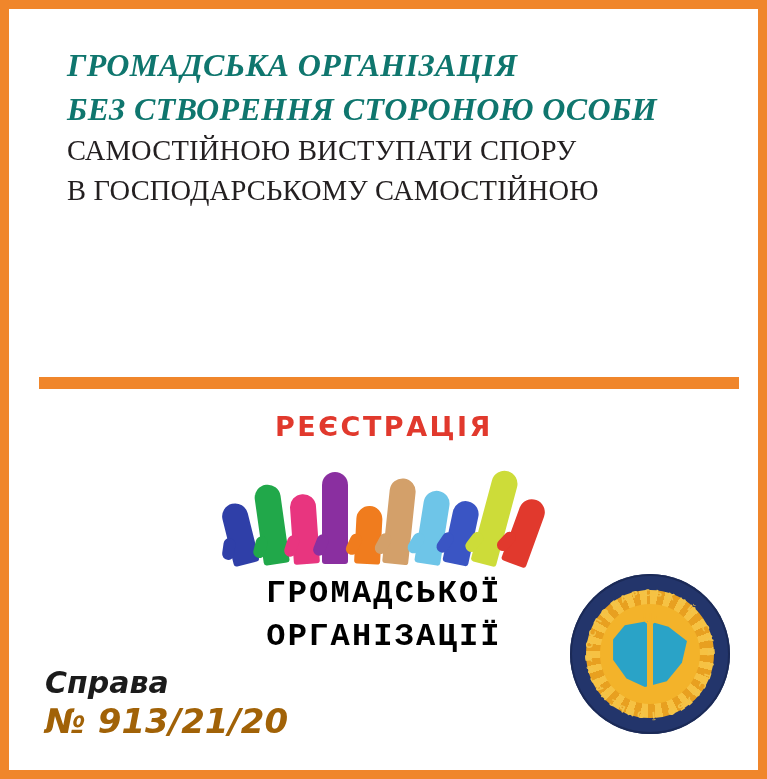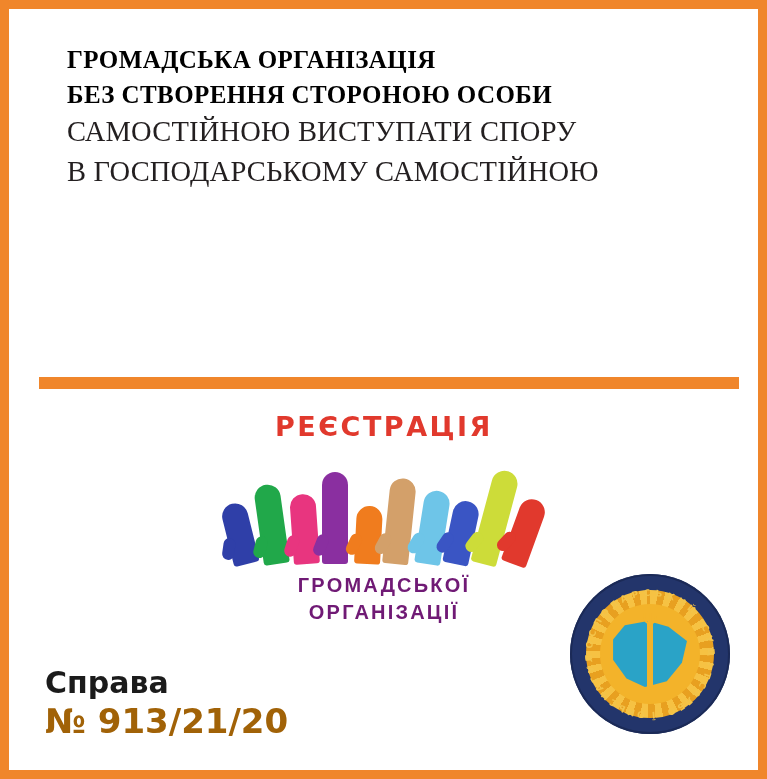--- a/index.html
+++ b/index.html
@@ -34,25 +34,26 @@
     left: 0;
     top: 34px;
     width: 100%;
     text-align: left;
     padding-left: 58px;
     box-sizing: border-box;
   }
   .line-main {
     font-family: "Liberation Serif", serif;
     font-weight: bold;
-    font-size: 25px;
+    font-size: 32px;
     letter-spacing: 0.4px;
-    color: #000000;
+    color: #0f766e;
     line-height: 1.38;
     white-space: nowrap;
+    font-style: italic;
   }
   .line-accent {
     font-family: "Liberation Serif", serif;
     font-weight: bold;
     font-size: 25.5px;
     letter-spacing: 0.6px;
     color: #ef7d1a;
     line-height: 1.3;
     margin-top: 26px;
     margin-bottom: 26px;
@@ -110,25 +111,25 @@
     position: absolute;
     left: -7px;
     bottom: 8px;
     width: 12px;
     height: 22px;
     background: inherit;
     border-radius: 6px;
     transform: rotate(22deg);
   }
   .logo-word-mid, .logo-word-bot {
-    font-family: Liberation Sans, sans-serif;
-    font-weight: bold;
-    font-size: 20px;
+    font-family: Liberation Mono, monospace;
+    font-weight: bold;
+    font-size: 32px;
     letter-spacing: 2.2px;
-    color: #701a75;
+    color: #000000;
     line-height: 1.35;
   }
 
   
   .emblem {
     position: absolute;
     right: 28px;
     bottom: 36px;
     width: 160px;
     height: 160px;
@@ -196,20 +197,21 @@
     transform-origin: 0 0;
     white-space: nowrap;
   }
 
   
   .case-block {
     position: absolute;
     left: 36px;
     bottom: 28px;
     text-align: left;
+    font-style: italic;
   }
   .case-label {
     font-family: "DejaVu Sans", sans-serif;
     font-weight: bold;
     font-size: 30px;
     color: #1b1b1b;
     line-height: 1.25;
   }
   .case-number {
     font-family: "DejaVu Sans", sans-serif;

